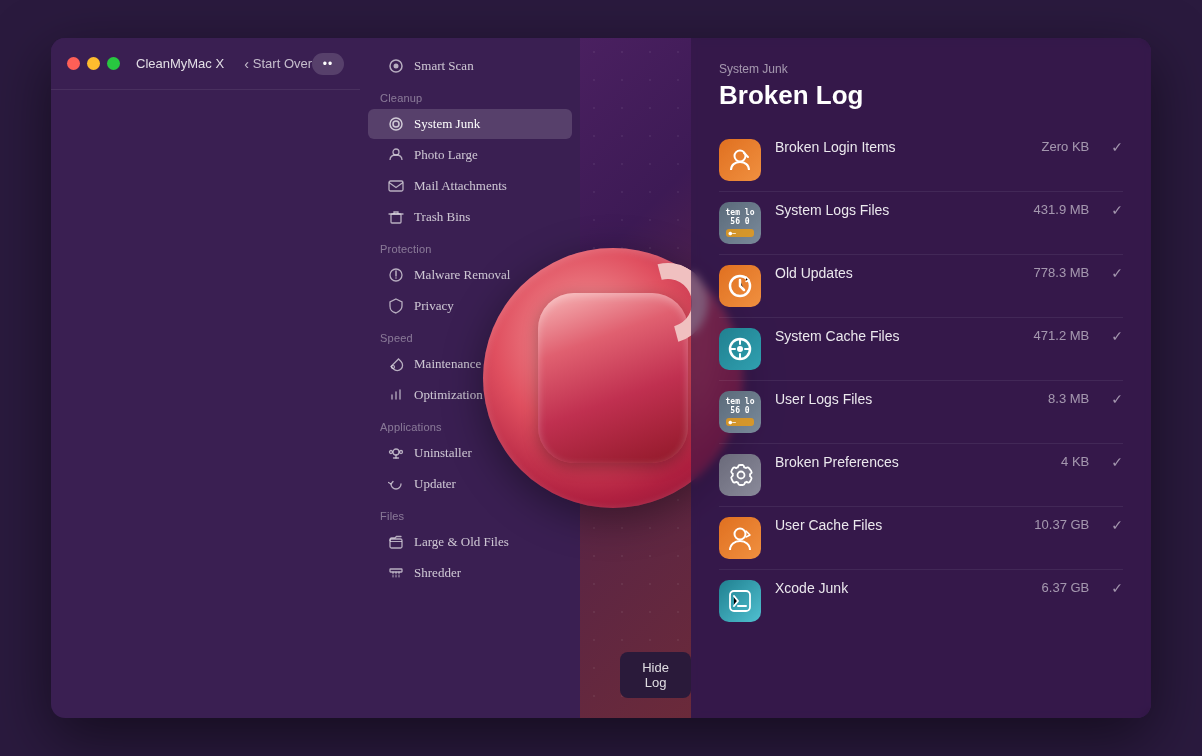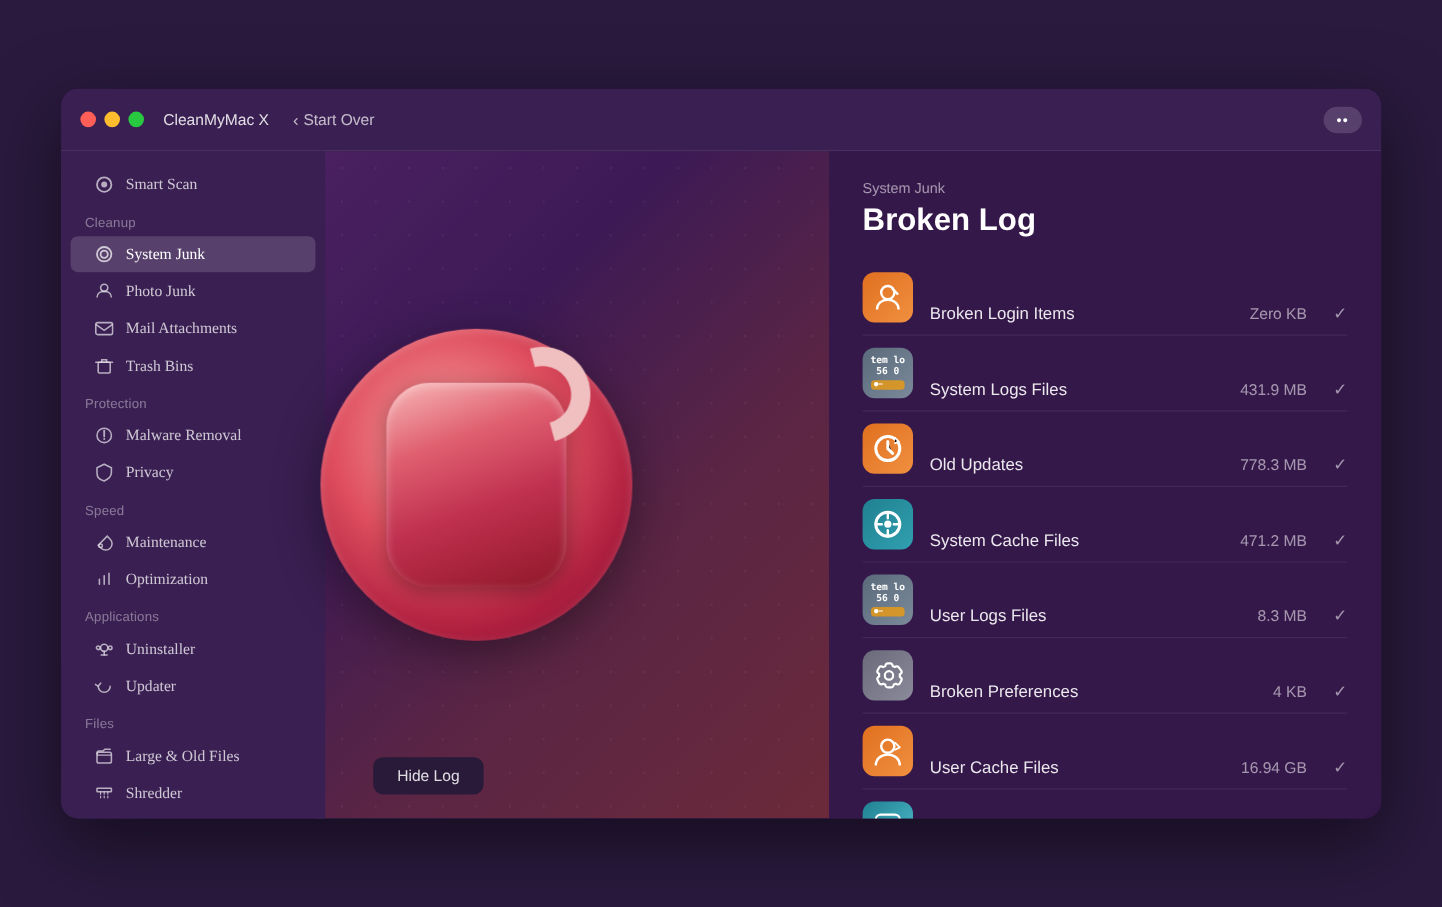--- a/index.html
+++ b/index.html
@@ -7,25 +7,24 @@
       background: #2a1a3e;
       display: flex;
       justify-content: center;
       align-items: center;
       width: 1202px;
       height: 756px;
       font-family: -apple-system, BlinkMacSystemFont, 'Segoe UI', sans-serif;
     }
     .window {
       width: 1100px;
-      height: 608px;
+      height: 680px;
       background: #3a1f52;
       border-radius: 14px;
       display: flex;
-      flex-direction: column;
       overflow: hidden;
       box-shadow: 0 20px 60px rgba(0,0,0,0.5);
     }
     .titlebar {
       height: 52px;
       background: #3a1f52;
       display: flex;
       align-items: center;
       padding: 0 16px;
       border-bottom: 1px solid rgba(255,255,255,0.08);
@@ -192,21 +191,21 @@
       margin-bottom: 4px;
     }
     .panel-title {
       color: white;
       font-size: 26px;
       font-weight: 700;
       margin-bottom: 18px;
     }
     .log-item {
       display: flex;
-      align-items: flex-end;
+      align-items: flex-start;
       gap: 14px;
       padding: 10px 0;
       border-bottom: 1px solid rgba(255,255,255,0.07);
     }
     .log-item:last-child { border-bottom: none; }
     .log-icon {
       width: 42px;
       height: 42px;
       border-radius: 10px;
       flex-shrink: 0;
@@ -334,21 +333,21 @@
         </span>
         <span>System Junk</span>
       </div>
       <div class="sidebar-item">
         <span class="sidebar-icon">
           <svg class="icon-svg" viewBox="0 0 16 16">
               <circle cx="8" cy="5" r="3" fill="none" stroke="rgba(255,255,255,0.75)" stroke-width="1.3"></circle>
               <path d="M2 13c0-3.3 2.7-5 6-5s6 1.7 6 5" fill="none" stroke="rgba(255,255,255,0.75)" stroke-width="1.3"></path>
             </svg>
         </span>
-        <span>Photo Junk</span>
+        <span>Photo Large</span>
       </div>
       <div class="sidebar-item">
         <span class="sidebar-icon">
           <svg class="icon-svg" viewBox="0 0 16 16">
               <rect x="1" y="3" width="14" height="10" rx="1.5" fill="none" stroke="rgba(255,255,255,0.75)" stroke-width="1.3"></rect>
               <path d="M1 4.5l7 5 7-5" fill="none" stroke="rgba(255,255,255,0.75)" stroke-width="1.3"></path>
             </svg>
         </span>
         <span>Mail Attachments</span>
       </div>
@@ -552,21 +551,21 @@
 
       <div class="log-item">
         <div class="log-icon log-icon-user-cache">
           <svg width="28" height="28" viewBox="0 0 28 28">
               <circle cx="14" cy="10" r="5.5" fill="none" stroke="white" stroke-width="2"></circle>
               <path d="M4 26c0-5.5 4.5-9 10-9s10 3.5 10 9" fill="none" stroke="white" stroke-width="2"></path>
               <path d="M20 7l4 4-4 2" fill="none" stroke="white" stroke-width="1.5" stroke-linecap="round" stroke-linejoin="round"></path>
             </svg>
         </div>
         <span class="log-name">User Cache Files</span>
-        <span class="log-size">16.94 GB</span>
+        <span class="log-size">10.37 GB</span>
         <span class="log-check">✓</span>
       </div>
 
       <div class="log-item">
         <div class="log-icon log-icon-xcode">
           <svg width="28" height="28" viewBox="0 0 28 28">
               <rect x="4" y="4" width="20" height="20" rx="4" fill="none" stroke="white" stroke-width="1.8"></rect>
               <path d="M8 9l4 5-4 5M12 19h8" stroke="white" stroke-width="2" stroke-linecap="round" stroke-linejoin="round"></path>
             </svg>
         </div>

